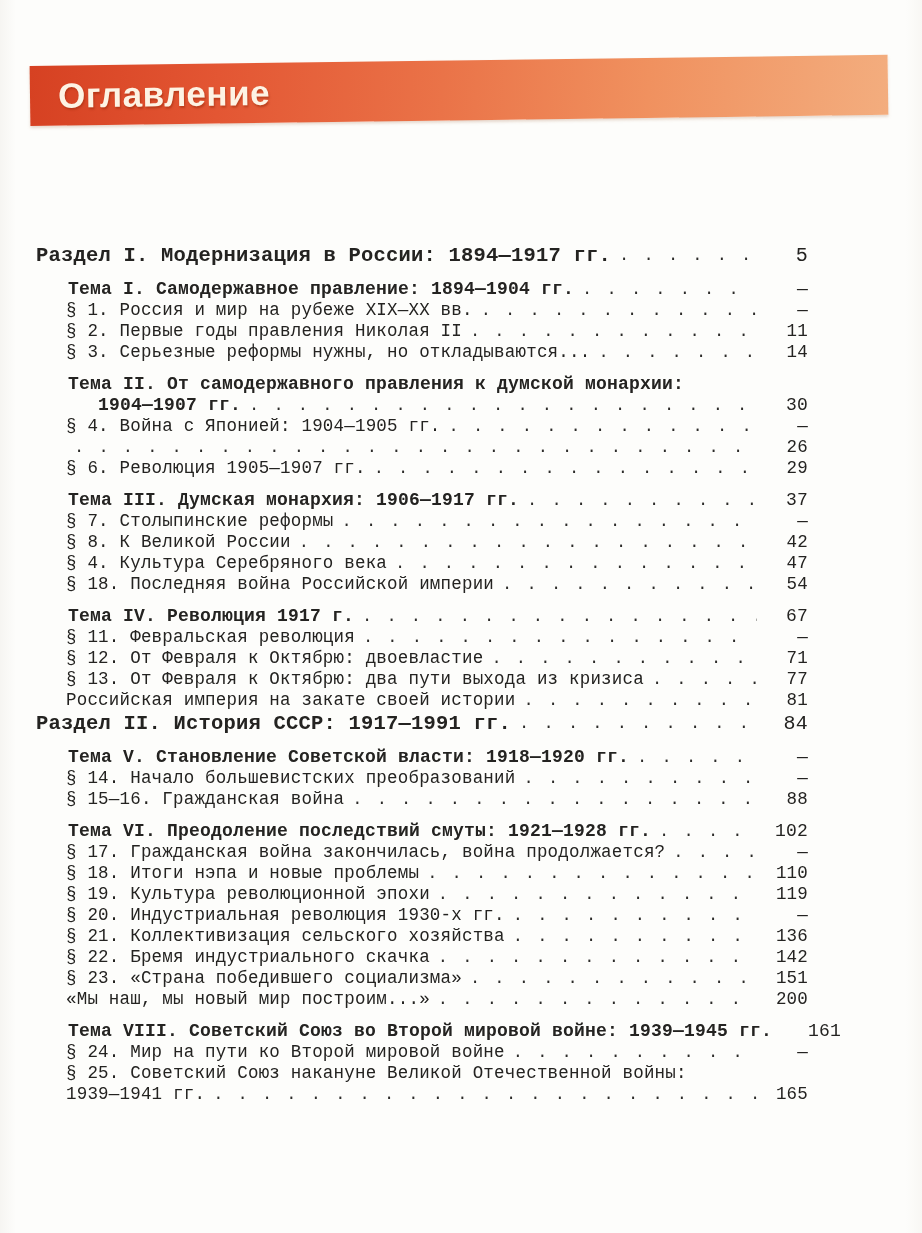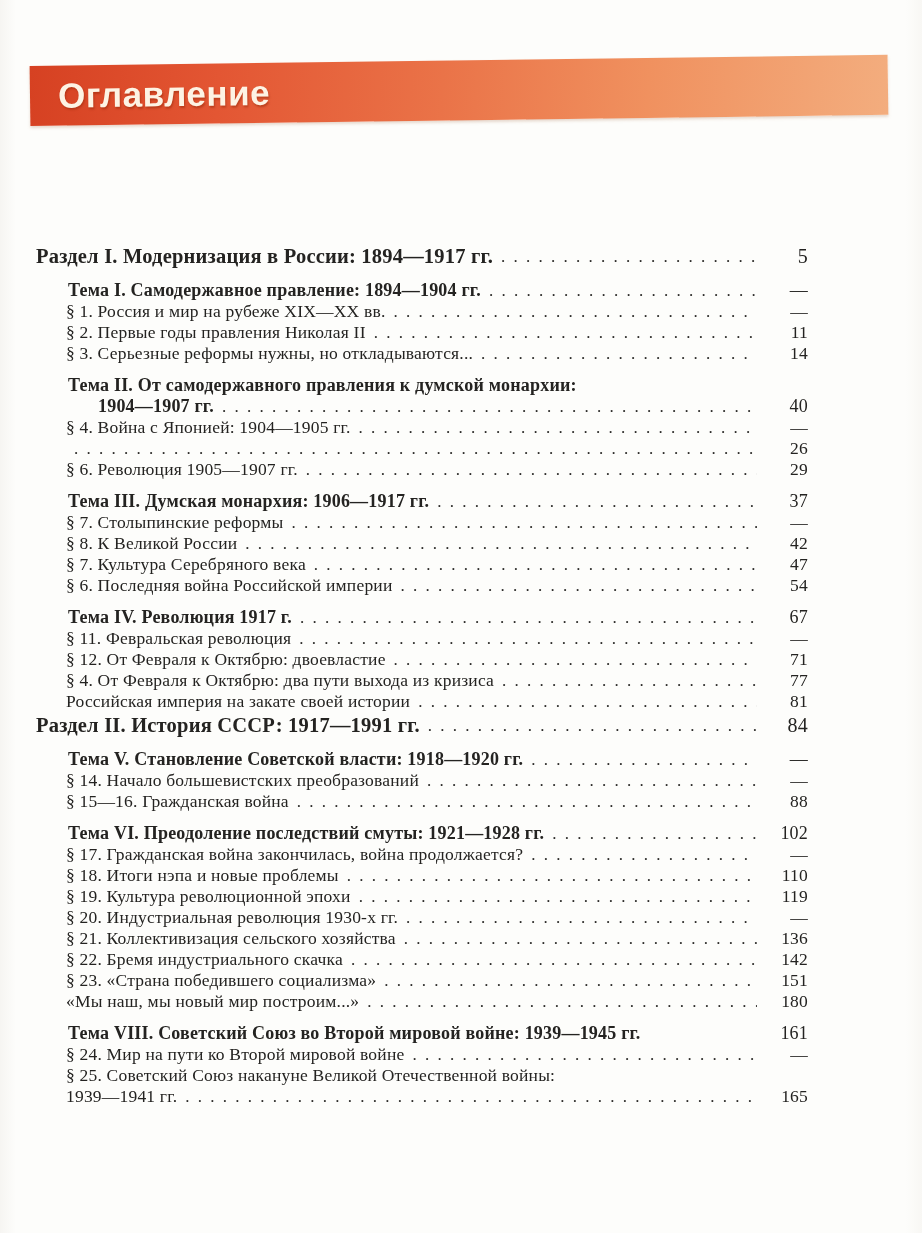--- a/index.html
+++ b/index.html
@@ -46,20 +46,21 @@
     left: 36px;
     top: 243px;
     width: 772px;
   }
   .toc-row {
     display: flex;
     align-items: center;
     line-height: 21px;
     font-size: 17.5px;
     letter-spacing: 0.2px;
+    font-family: Liberation Mono, monospace;
   }
   .toc-row.k-section {
     font-size: 20.5px;
     font-weight: bold;
     margin-bottom: 10px;
     line-height: 24px;
   }
   .toc-row.k-theme,
   .toc-row.k-theme-wrap {
     font-size: 18px;
@@ -137,21 +138,21 @@
         <span class="toc-page">14</span>
       </div>
       <div class="toc-row k-theme no-dots">
         <span class="toc-text">Тема II. От самодержавного правления к думской монархии:</span>
         <span class="toc-leader"></span>
         <span class="toc-page"></span>
       </div>
       <div class="toc-row k-theme-wrap">
         <span class="toc-text">1904—1907 гг.</span>
         <span class="toc-leader"></span>
-        <span class="toc-page">40</span>
+        <span class="toc-page">30</span>
       </div>
       <div class="toc-row k-para">
         <span class="toc-text">§ 4. Война с Японией: 1904—1905 гг.</span>
         <span class="toc-leader"></span>
         <span class="toc-page">—</span>
       </div>
       <div class="toc-row k-para">
         <span class="toc-leader"></span>
         <span class="toc-page">26</span>
       </div>
@@ -169,46 +170,46 @@
         <span class="toc-text">§ 7. Столыпинские реформы</span>
         <span class="toc-leader"></span>
         <span class="toc-page">—</span>
       </div>
       <div class="toc-row k-para">
         <span class="toc-text">§ 8. К Великой России</span>
         <span class="toc-leader"></span>
         <span class="toc-page">42</span>
       </div>
       <div class="toc-row k-para">
-        <span class="toc-text">§ 7. Культура Серебряного века</span>
+        <span class="toc-text">§ 4. Культура Серебряного века</span>
         <span class="toc-leader"></span>
         <span class="toc-page">47</span>
       </div>
       <div class="toc-row k-para">
-        <span class="toc-text">§ 6. Последняя война Российской империи</span>
+        <span class="toc-text">§ 18. Последняя война Российской империи</span>
         <span class="toc-leader"></span>
         <span class="toc-page">54</span>
       </div>
       <div class="toc-row k-theme">
         <span class="toc-text">Тема IV. Революция 1917 г.</span>
         <span class="toc-leader"></span>
         <span class="toc-page">67</span>
       </div>
       <div class="toc-row k-para">
         <span class="toc-text">§ 11. Февральская революция</span>
         <span class="toc-leader"></span>
         <span class="toc-page">—</span>
       </div>
       <div class="toc-row k-para">
         <span class="toc-text">§ 12. От Февраля к Октябрю: двоевластие</span>
         <span class="toc-leader"></span>
         <span class="toc-page">71</span>
       </div>
       <div class="toc-row k-para">
-        <span class="toc-text">§ 4. От Февраля к Октябрю: два пути выхода из кризиса</span>
+        <span class="toc-text">§ 13. От Февраля к Октябрю: два пути выхода из кризиса</span>
         <span class="toc-leader"></span>
         <span class="toc-page">77</span>
       </div>
       <div class="toc-row k-plain">
         <span class="toc-text">Российская империя на закате своей истории</span>
         <span class="toc-leader"></span>
         <span class="toc-page">81</span>
       </div>
       <div class="toc-row k-section">
         <span class="toc-text">Раздел II. История СССР: 1917—1991 гг.</span>
@@ -266,21 +267,21 @@
         <span class="toc-page">142</span>
       </div>
       <div class="toc-row k-para">
         <span class="toc-text">§ 23. «Страна победившего социализма»</span>
         <span class="toc-leader"></span>
         <span class="toc-page">151</span>
       </div>
       <div class="toc-row k-plain">
         <span class="toc-text">«Мы наш, мы новый мир построим...»</span>
         <span class="toc-leader"></span>
-        <span class="toc-page">180</span>
+        <span class="toc-page">200</span>
       </div>
       <div class="toc-row k-theme no-dots">
         <span class="toc-text">Тема VIII. Советский Союз во Второй мировой войне: 1939—1945 гг.</span>
         <span class="toc-leader"></span>
         <span class="toc-page">161</span>
       </div>
       <div class="toc-row k-para">
         <span class="toc-text">§ 24. Мир на пути ко Второй мировой войне</span>
         <span class="toc-leader"></span>
         <span class="toc-page">—</span>

